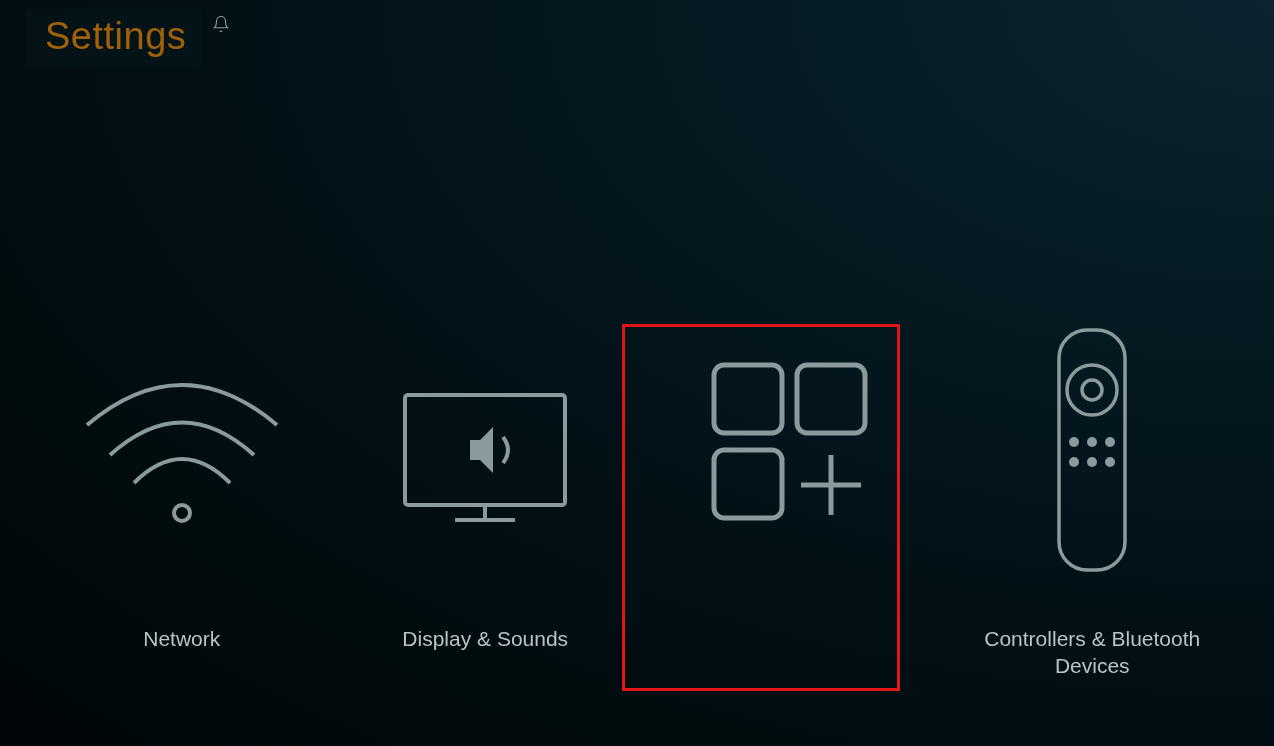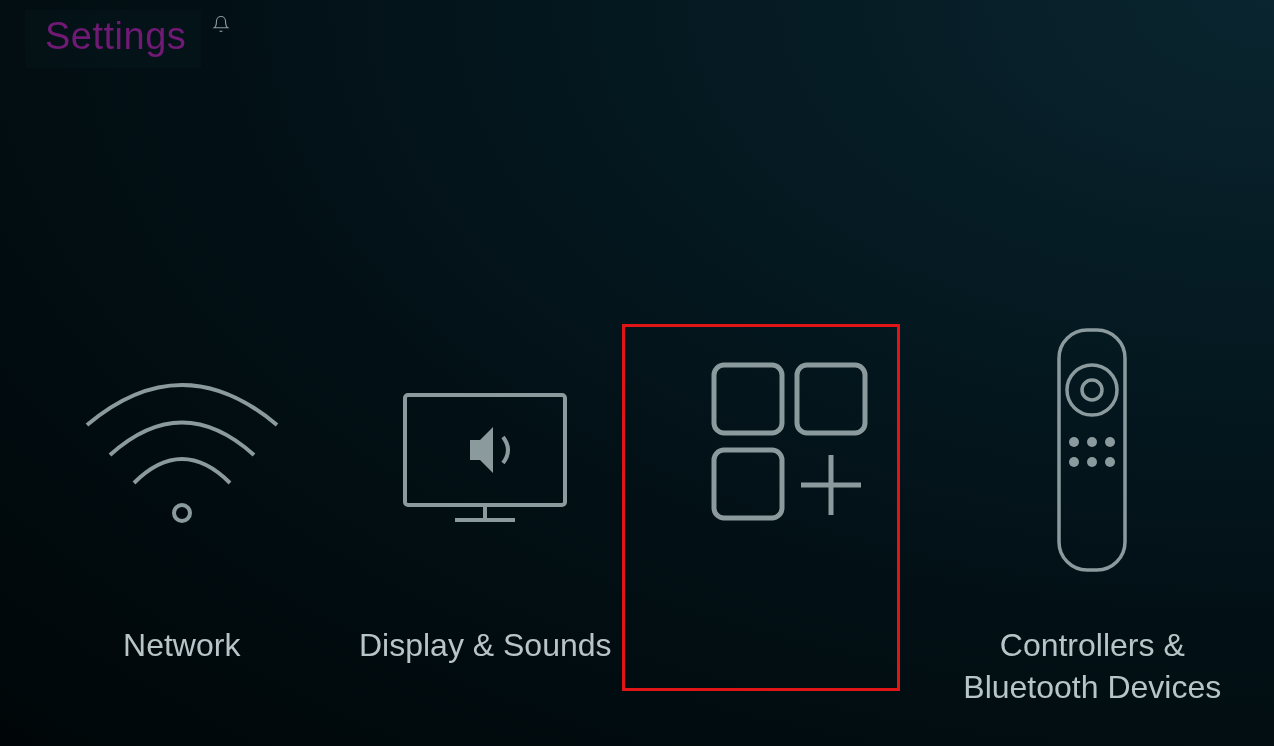--- a/index.html
+++ b/index.html
@@ -22,21 +22,21 @@
       position: absolute;
       top: 10px;
       left: 25px;
       display: flex;
       align-items: flex-start;
     }
     
     .page-title {
       font-size: 38px;
       font-weight: 300;
-      color: #701a75;
+      color: #a16207;
       letter-spacing: 0.5px;
       background: rgba(8, 25, 30, 0.4);
       padding: 5px 15px 10px 20px;
     }
     
     .bell-icon {
       position: absolute;
       left: 187px;
       top: 5px;
       color: #a8b5b8;
@@ -61,21 +61,21 @@
     }
     
     .tile-icon-container {
       height: 250px;
       display: flex;
       align-items: center;
       justify-content: center;
     }
     
     .tile-label {
-      font-size: 32px;
+      font-size: 21px;
       font-weight: 300;
       color: #b8c5c8;
       text-align: center;
       margin-top: 50px;
       line-height: 1.3;
     }
     
     .highlight-box {
       position: absolute;
       border: 3px solid #e11515;

